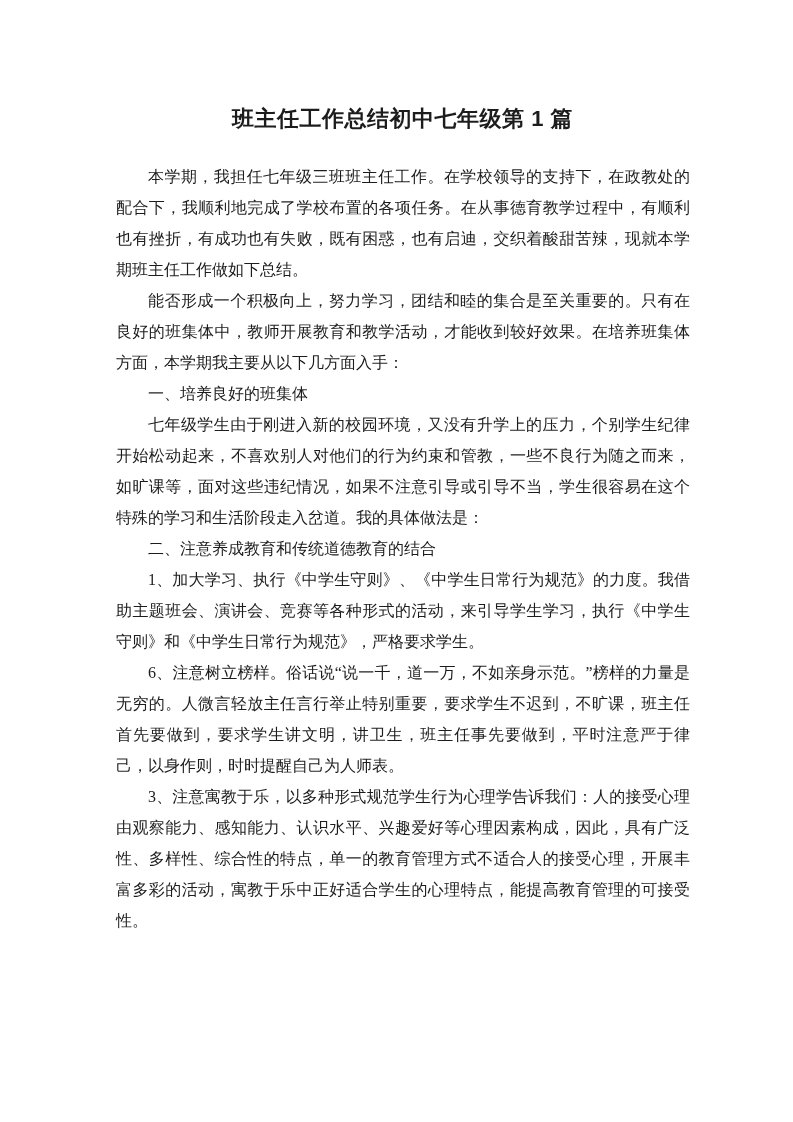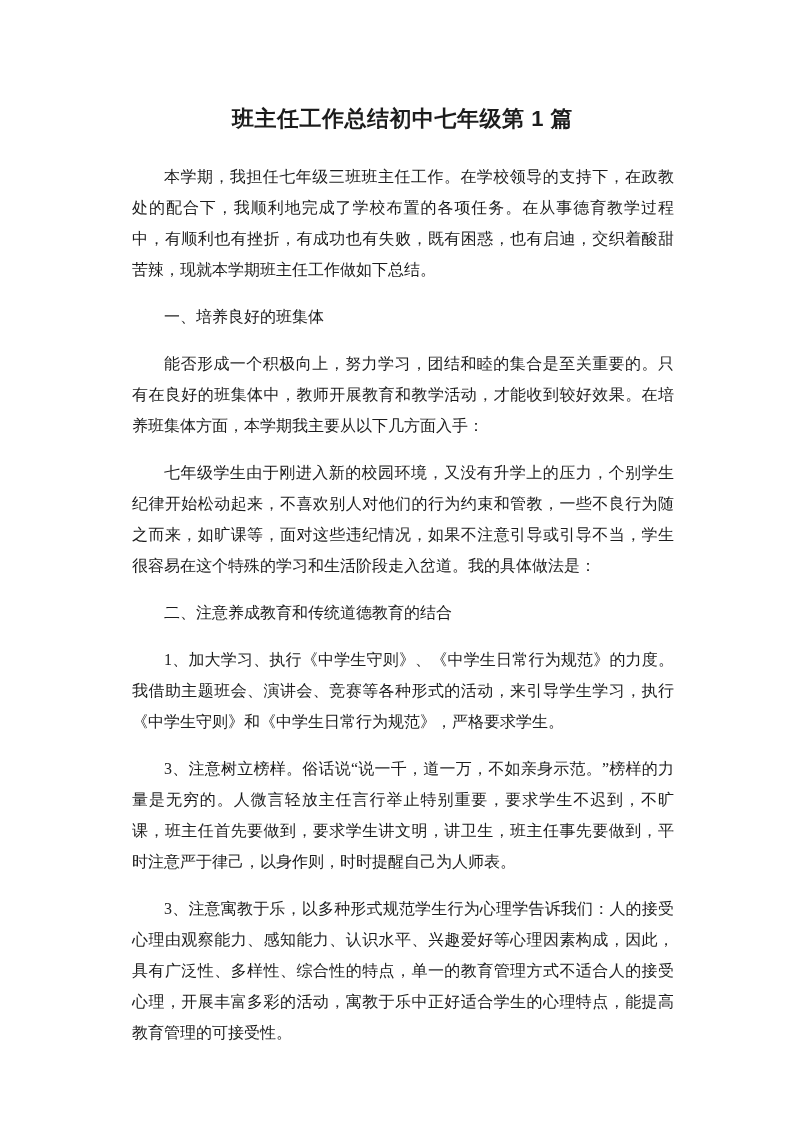--- a/index.html
+++ b/index.html
@@ -25,40 +25,40 @@
     line-height: 32px;
     color: #1c1c1c;
     letter-spacing: 0.5px;
   }
   .doc-body {
     margin-top: 26px;
     margin-left: 110px;
     width: 574px;
   }
   .para {
-    margin: 16px;
+    margin: 0;
     padding: 0;
     font-family: "Liberation Serif", "DejaVu Serif", serif;
     font-size: 16px;
     line-height: 31px;
     color: #1c1c1c;
     text-align: justify;
     text-indent: 2em;
     word-break: break-all;
     overflow-wrap: break-word;
   }
 </style>
 </head>
 <body>
 
 <div class="page">
   <h1 class="doc-title">班主任工作总结初中七年级第 1 篇</h1>
   <div class="doc-body" id="doc-body">
       <p class="para">本学期，我担任七年级三班班主任工作。在学校领导的支持下，在政教处的配合下，我顺利地完成了学校布置的各项任务。在从事德育教学过程中，有顺利也有挫折，有成功也有失败，既有困惑，也有启迪，交织着酸甜苦辣，现就本学期班主任工作做如下总结。</p>
+      <p class="para">能否形成一个积极向上，努力学习，团结和睦的集合是至关重要的。只有在良好的班集体中，教师开展教育和教学活动，才能收到较好效果。在培养班集体方面，本学期我主要从以下几方面入手：</p>
       <p class="para">一、培养良好的班集体</p>
-      <p class="para">能否形成一个积极向上，努力学习，团结和睦的集合是至关重要的。只有在良好的班集体中，教师开展教育和教学活动，才能收到较好效果。在培养班集体方面，本学期我主要从以下几方面入手：</p>
       <p class="para">七年级学生由于刚进入新的校园环境，又没有升学上的压力，个别学生纪律开始松动起来，不喜欢别人对他们的行为约束和管教，一些不良行为随之而来，如旷课等，面对这些违纪情况，如果不注意引导或引导不当，学生很容易在这个特殊的学习和生活阶段走入岔道。我的具体做法是：</p>
       <p class="para">二、注意养成教育和传统道德教育的结合</p>
       <p class="para">1、加大学习、执行《中学生守则》、《中学生日常行为规范》的力度。我借助主题班会、演讲会、竞赛等各种形式的活动，来引导学生学习，执行《中学生守则》和《中学生日常行为规范》，严格要求学生。</p>
-      <p class="para">3、注意树立榜样。俗话说“说一千，道一万，不如亲身示范。”榜样的力量是无穷的。人微言轻放主任言行举止特别重要，要求学生不迟到，不旷课，班主任首先要做到，要求学生讲文明，讲卫生，班主任事先要做到，平时注意严于律己，以身作则，时时提醒自己为人师表。</p>
+      <p class="para">6、注意树立榜样。俗话说“说一千，道一万，不如亲身示范。”榜样的力量是无穷的。人微言轻放主任言行举止特别重要，要求学生不迟到，不旷课，班主任首先要做到，要求学生讲文明，讲卫生，班主任事先要做到，平时注意严于律己，以身作则，时时提醒自己为人师表。</p>
       <p class="para">3、注意寓教于乐，以多种形式规范学生行为心理学告诉我们：人的接受心理由观察能力、感知能力、认识水平、兴趣爱好等心理因素构成，因此，具有广泛性、多样性、综合性的特点，单一的教育管理方式不适合人的接受心理，开展丰富多彩的活动，寓教于乐中正好适合学生的心理特点，能提高教育管理的可接受性。</p>
     </div>
 </div>
 
 </body></html>

